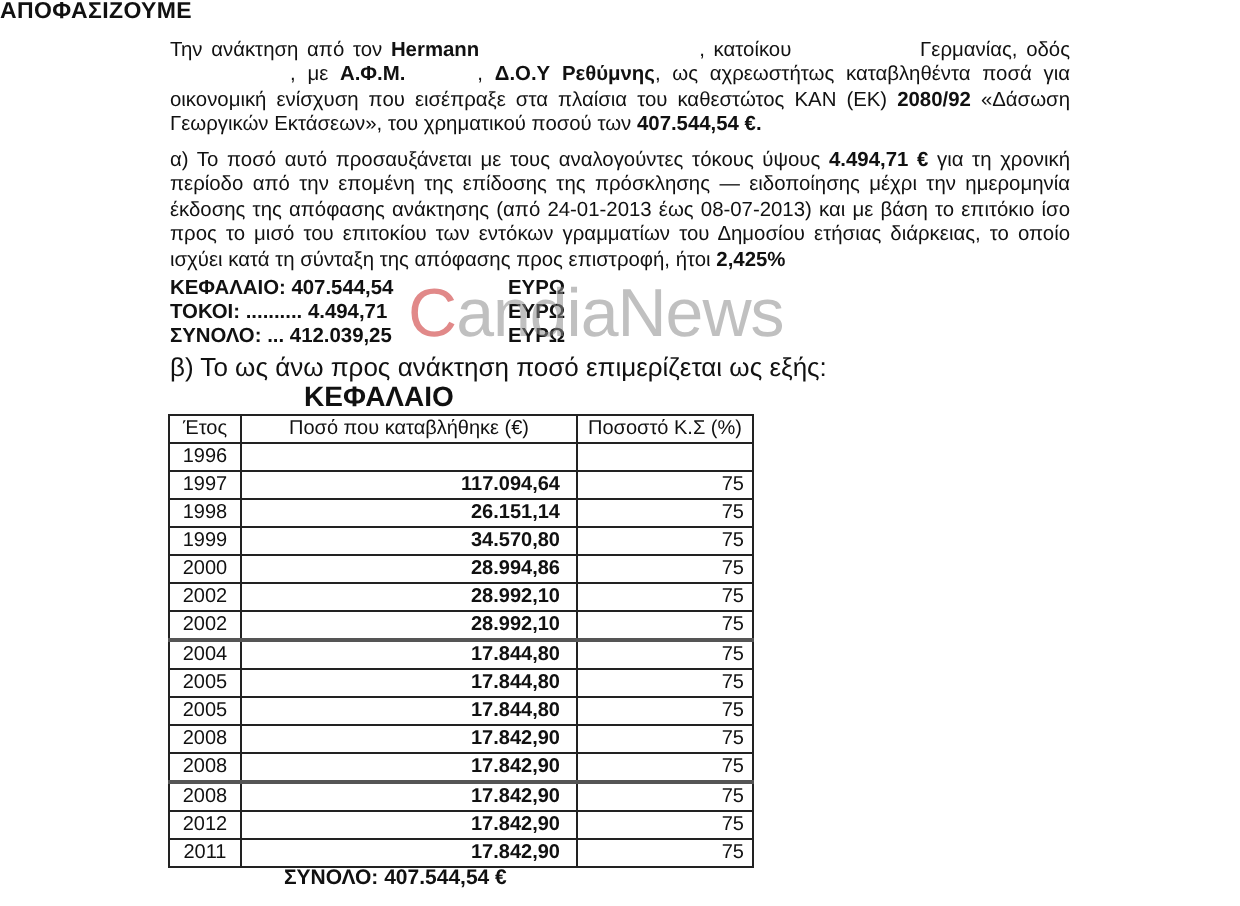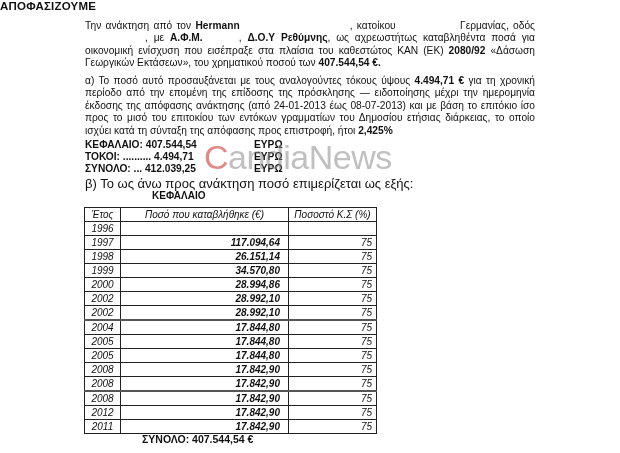--- a/index.html
+++ b/index.html
@@ -14,23 +14,23 @@
   .p2 { top: 75px; }
   .b { font-weight: bold; }
   .redact { display: inline-block; width: 60px; color: transparent; }
   .redact.short { width: 36px; }
   .redact.long { width: 110px; }
   .summary { position: absolute; left: 85px; top: 139px; font-size: 10.2px; line-height: 12.2px; font-weight: bold; }
   .summary .row { display: flex; }
   .summary .lbl { width: 140px; }
   .summary .cur { margin-left: 0; padding-left: 29px; }
   .beta { position: absolute; left: 85px; top: 176px; font-size: 13px; }
-  .kef { position: absolute; left: 152px; top: 190px; font-size: 10px; font-weight: bold; }
+  .kef { position: absolute; left: 152px; top: 190px; font-size: 14px; font-weight: bold; }
   table { position: absolute; left: 84px; top: 207px; border-collapse: collapse; font-size: 10px; }
-  td, th { border: 1px solid #222; padding: 0 3px; height: 13px; line-height: 13px; font-style: italic; }
+  td, th { border: 1px solid #222; padding: 0 3px; height: 13px; line-height: 13px; }
   th { font-weight: normal; }
   td.year { width: 29px; text-align: center; }
   td.amt { width: 156px; text-align: right; font-weight: bold; padding-right: 8px; }
   td.pct { width: 80px; text-align: right; padding-right: 4px; }
   th.year { width: 29px; } th.amt { width: 156px; } th.pct { width: 80px; }
   tr.thick td { border-top: 2px solid #555; }
   .total { position: absolute; left: 142px; top: 433px; font-size: 10.5px; font-weight: bold; }
   .watermark { position: absolute; left: 204px; top: 139px; font-size: 34px; letter-spacing: -0.5px;
                color: rgba(140,140,140,0.55); font-family: "Liberation Sans", sans-serif; line-height: 36px; }
   .watermark .c { color: rgba(200,40,40,0.55); }

